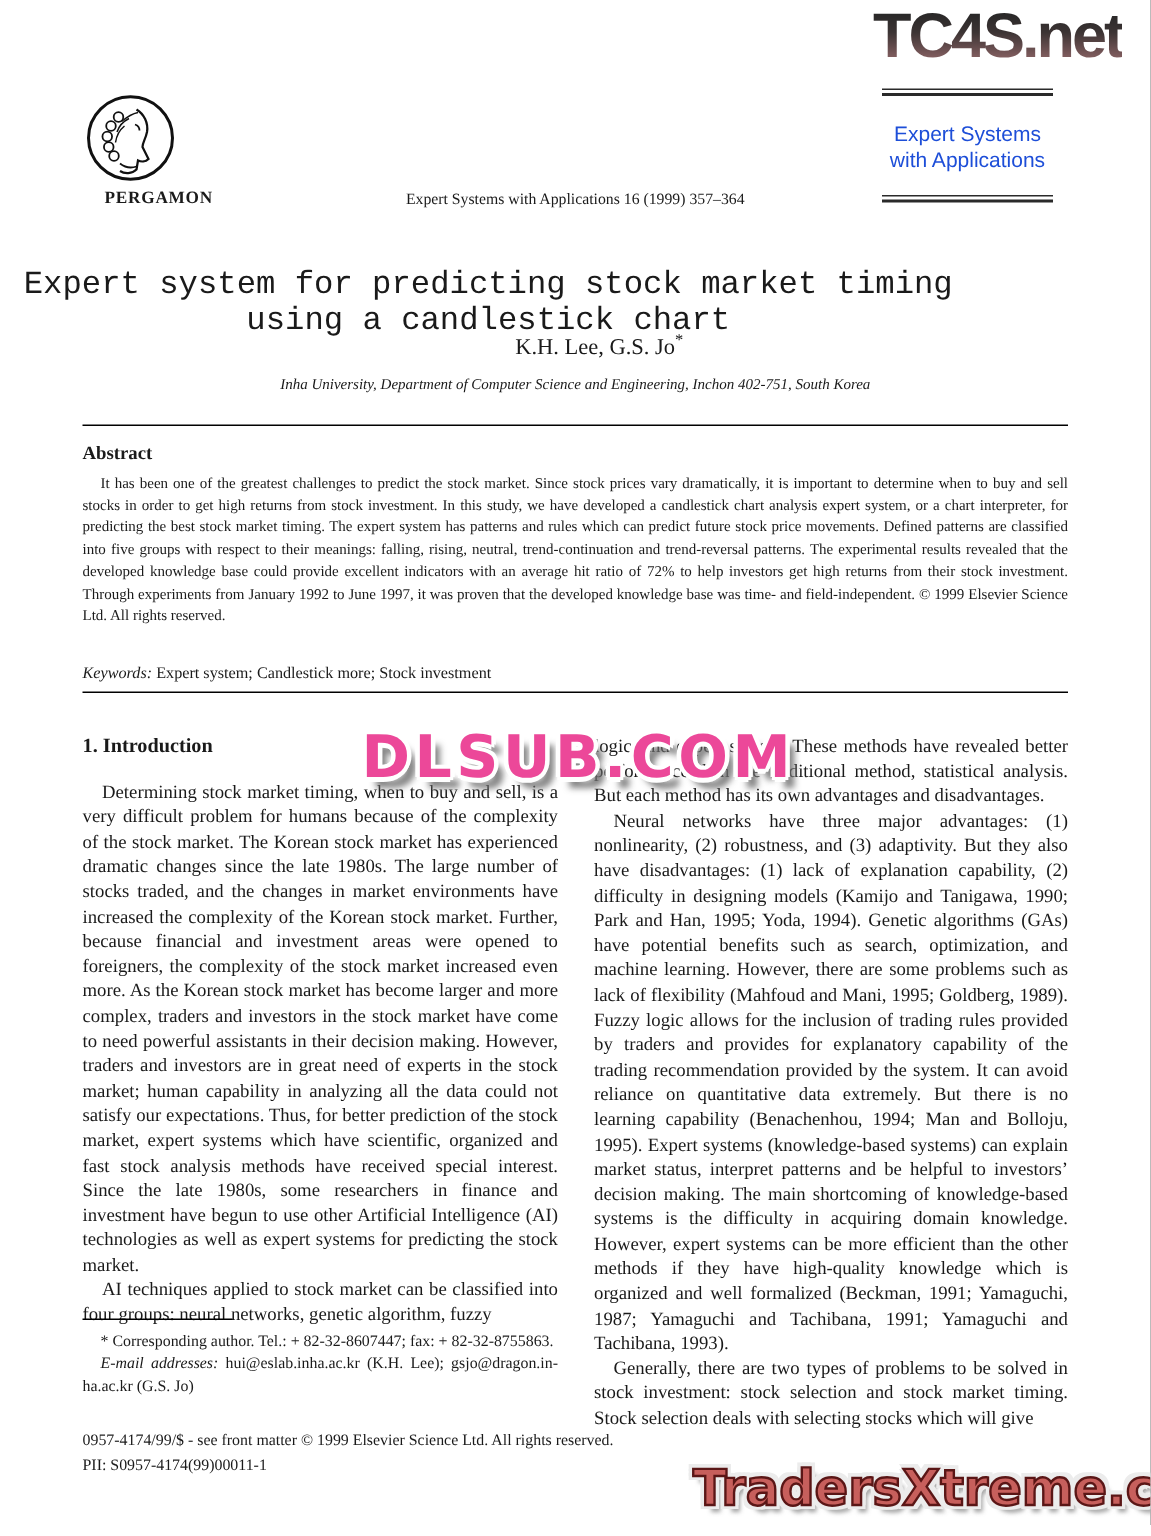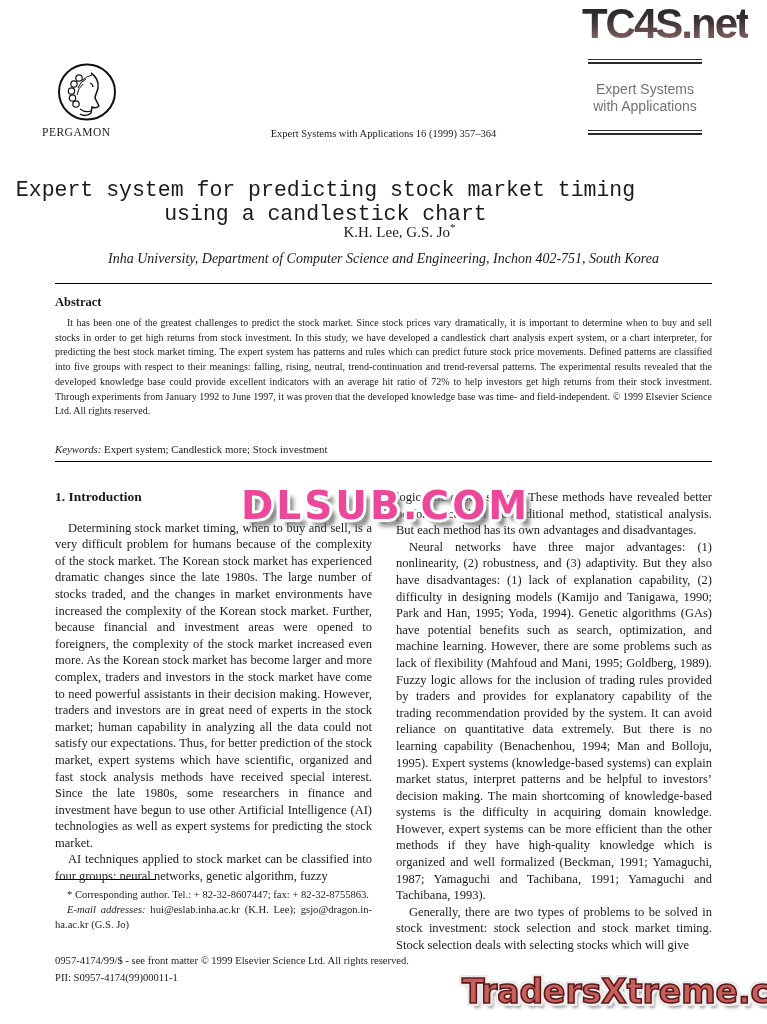--- a/index.html
+++ b/index.html
@@ -17,39 +17,39 @@
     font-size:42px; letter-spacing:-2px; color:#6e4f4f;
   }
   @supports ((-webkit-background-clip:text) or (background-clip:text)) {
     .tc4s {
       background:linear-gradient(#262626 15%, #3c3434 45%, #95696b 90%);
       -webkit-background-clip:text; background-clip:text; color:transparent;
     }
   }
   .pergamon-svg { position:absolute; left:56px; top:63px; }
   .pergamon-name {
-    position:absolute; left:42px; top:126px; width:90px; text-align:left;
-    font-weight:normal; font-size:11.5px; letter-spacing:0.5px;
+    position:absolute; left:52px; top:126px; width:90px; text-align:right;
+    font-weight:bold; font-size:11.5px; letter-spacing:0.5px;
   }
   .citation {
     position:absolute; top:128px; left:0; width:767px; text-align:center;
     font-size:10.5px;
   }
   .jbox { position:absolute; left:588px; top:59px; width:114px; }
   .dblrule { height:5px; border-top:1.5px solid #2a2a2a; border-bottom:2.5px solid #2a2a2a; }
   .jname {
     margin:17px 0 15px; text-align:center;
-    font-family:"Liberation Sans", sans-serif; font-size:14px; line-height:17px; color:#737373;
+    font-family:"Liberation Sans", sans-serif; font-size:14px; line-height:17px; color:#1d4ed8;
   }
 
   
   .title { position:absolute; top:178px; left:0; width:651px; text-align:center; font-size:21.5px;font-family:Liberation Mono, monospace; }
   .authors { position:absolute; top:221px; left:0; width:767px; text-align:center; font-size:15px;padding-left:32px; }
   .authors sup { font-size:11px; }
-  .affil { position:absolute; top:251px; left:0; width:767px; text-align:center; font-style:italic; font-size:14px; }
+  .affil { position:absolute; top:251px; left:0; width:767px; text-align:center; font-style:italic; font-size:10px; }
   .rule-a { position:absolute; top:283px; left:55px; width:657px; border-top:1.5px solid #000; }
   .rule-b { position:absolute; top:461px; left:55px; width:657px; border-top:1px solid #000; }
 
   
   .abs-head { position:absolute; top:295px; left:55px; font-weight:bold; font-size:12.5px; }
   .abs-text {
     position:absolute; top:316px; left:55px; width:657px;
     font-size:10px; line-height:14.7px; text-align:justify; text-indent:12px;
   }
   .keywords { position:absolute; top:443px; left:55px; width:657px; font-size:10.8px; }

